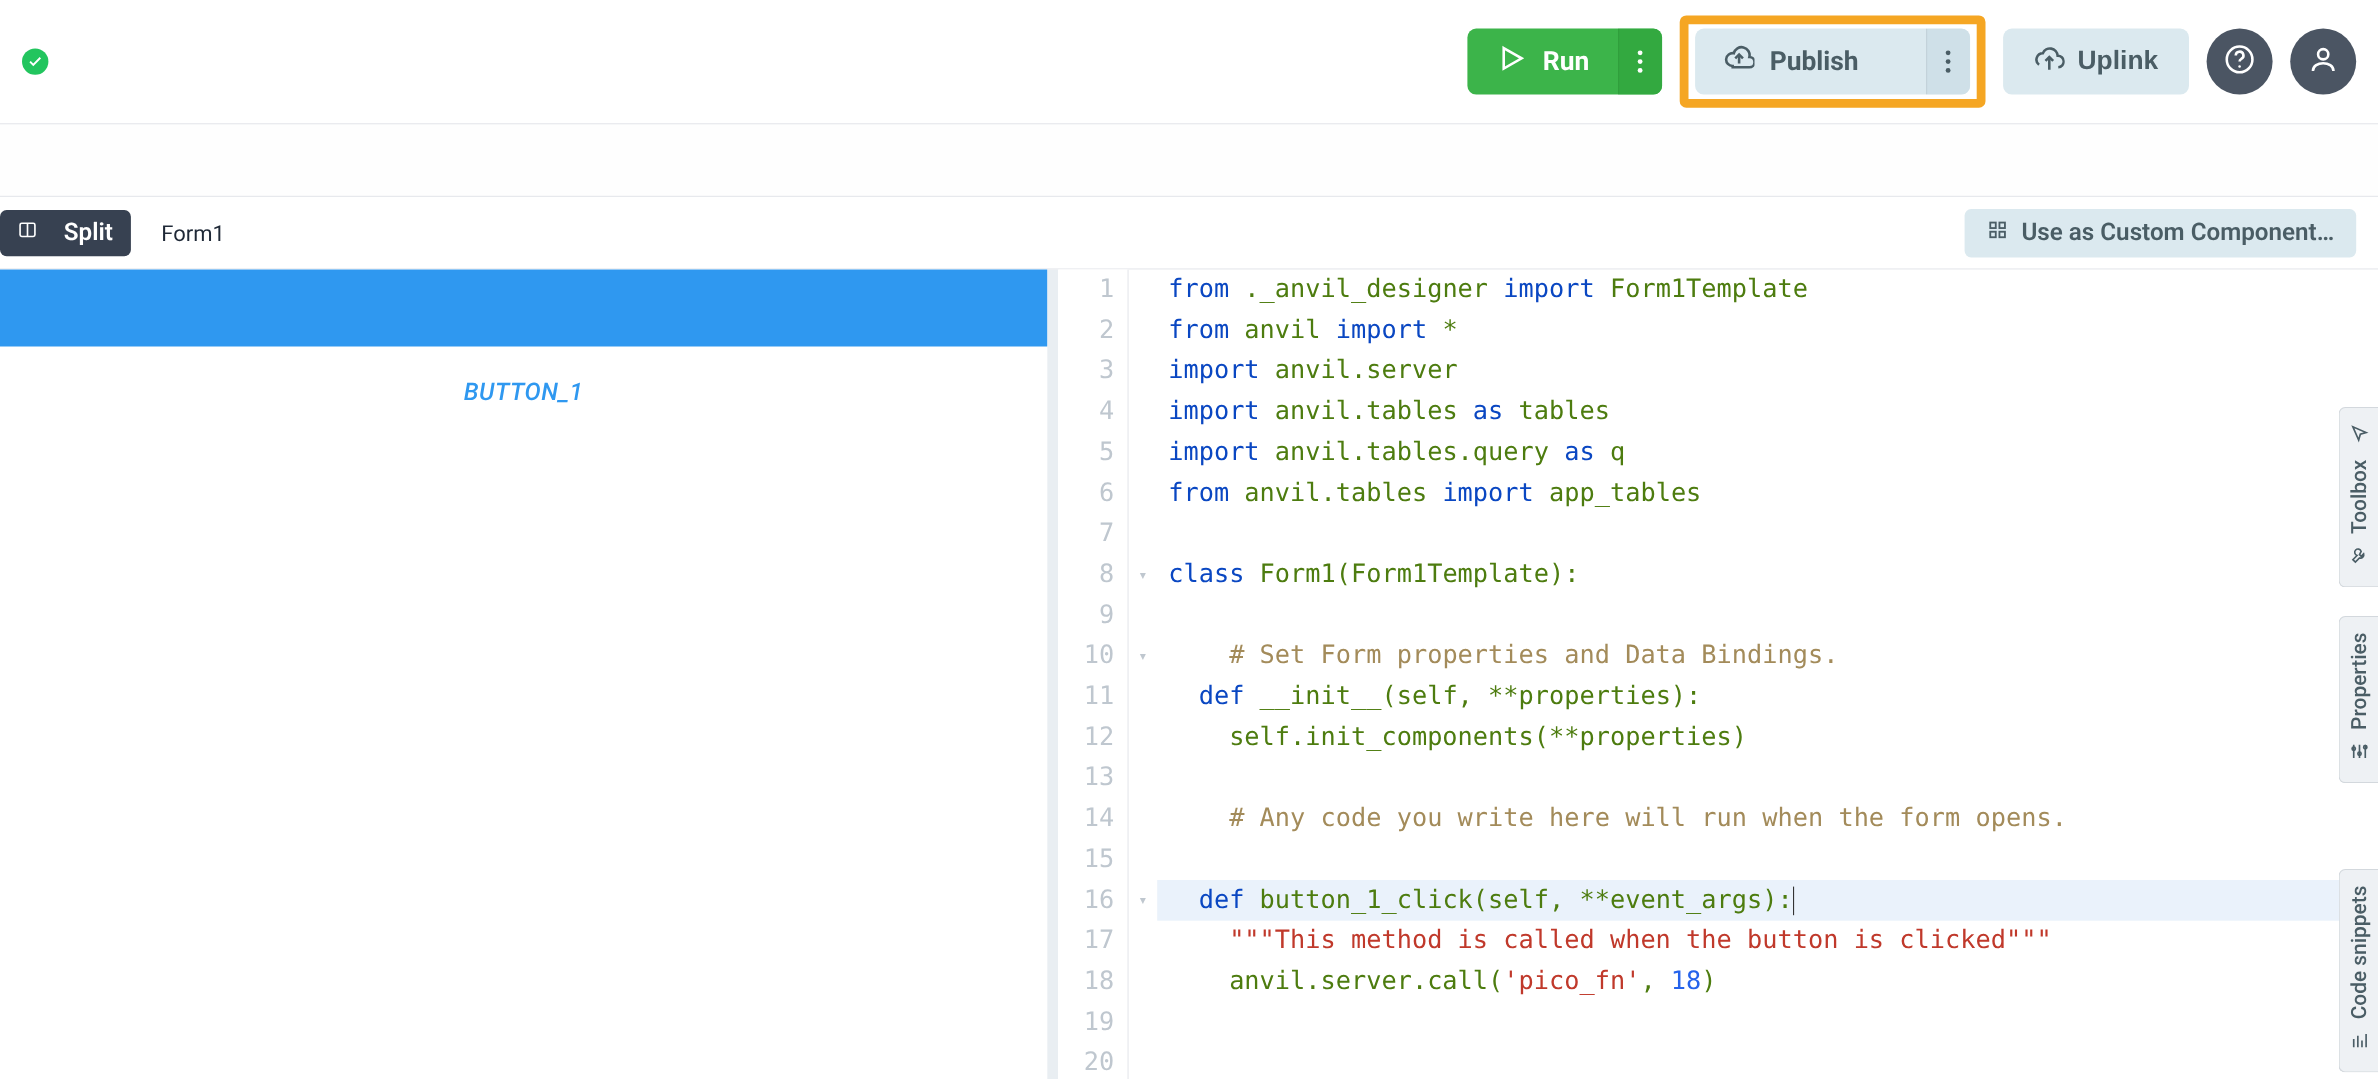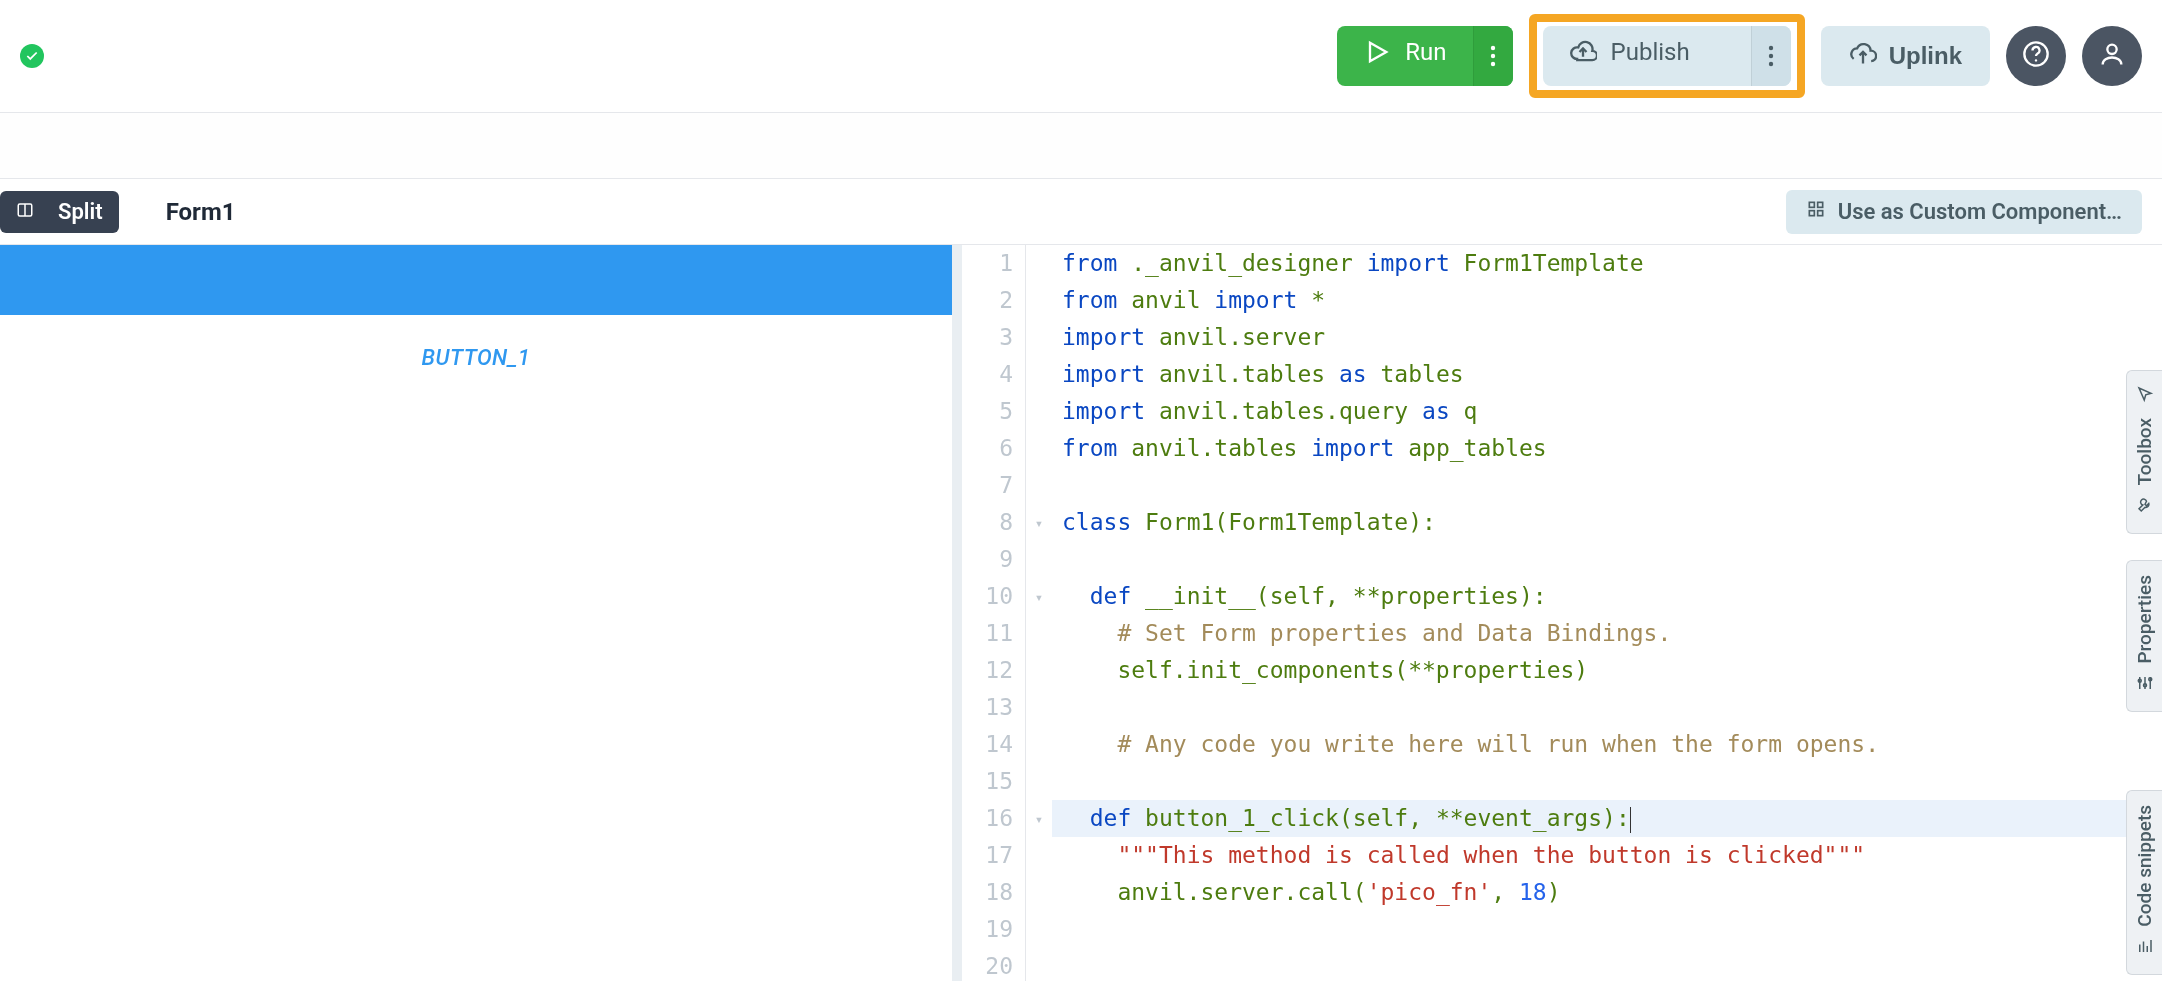--- a/index.html
+++ b/index.html
@@ -49,23 +49,24 @@
   }
   .btn-compound {
     display: inline-flex;
     align-items:stretch;
     border-radius: 8px;
     overflow: hidden;
     height: 60px;
   }
   .btn-compound .main {
     display: inline-flex;
+    align-items: center;
     gap: 14px;
-    padding: 12px 26px;
-    font-weight: 400;
+    padding: 0 26px;
+    font-weight: 700;
     font-size: 24px;
     cursor: pointer;
   }
   .btn-compound .dd {
     width: 40px;
     display:flex; align-items:center; justify-content:center;
     cursor:pointer;
     border-left: 1px solid rgba(0,0,0,0.07);
   }
   .run-block { background: #3cb44a; color: #fff; }
@@ -108,22 +109,22 @@
   }
   .split-btn {
     display:inline-flex; align-items:center; gap:24px;
     background:#374151; color:#fff;
     height:42px; padding:0 16px; border-radius:6px;
     font-size:22px; font-weight:600; cursor:pointer;
     margin-left:0;
   }
   .split-btn svg { width:18px; height:18px; }
   .tab-label {
-    font-size:24px; font-weight:700; color:#1f2937;
-    margin-left: 47px;
+    font-size:20px; font-weight:400; color:#1f2937;
+    margin-left: 28px;
   }
   .use-custom {
     position:absolute; right:20px;
     background:#dbe9ef; color:#4a5d65;
     height:44px; padding:0 20px; border-radius:6px;
     display:inline-flex; align-items:center; gap:12px;
     font-size:22px; font-weight:600; cursor:pointer;
   }
   .use-custom svg { width:20px; height:20px; }
 
@@ -395,22 +396,22 @@
     <div class="code-body" id="codebody">
         <div class="code-line"><span class="tok-kw">from</span><span class="tok-plain"> ._anvil_designer </span><span class="tok-kw">import</span><span class="tok-plain"> Form1Template</span></div>
         <div class="code-line"><span class="tok-kw">from</span><span class="tok-plain"> anvil </span><span class="tok-kw">import</span><span class="tok-plain"> *</span></div>
         <div class="code-line"><span class="tok-kw">import</span><span class="tok-plain"> anvil.server</span></div>
         <div class="code-line"><span class="tok-kw">import</span><span class="tok-plain"> anvil.tables </span><span class="tok-as">as</span><span class="tok-plain"> tables</span></div>
         <div class="code-line"><span class="tok-kw">import</span><span class="tok-plain"> anvil.tables.query </span><span class="tok-as">as</span><span class="tok-plain"> q</span></div>
         <div class="code-line"><span class="tok-kw">from</span><span class="tok-plain"> anvil.tables </span><span class="tok-kw">import</span><span class="tok-plain"> app_tables</span></div>
         <div class="code-line"></div>
         <div class="code-line"><span class="tok-kw">class</span><span class="tok-plain"> Form1(Form1Template):</span></div>
         <div class="code-line"></div>
+        <div class="code-line"><span class="tok-plain">    </span><span class="tok-comment"># Set Form properties and Data Bindings.</span></div>
         <div class="code-line"><span class="tok-plain">  </span><span class="tok-def">def</span><span class="tok-plain"> __init__(self, **properties):</span></div>
-        <div class="code-line"><span class="tok-plain">    </span><span class="tok-comment"># Set Form properties and Data Bindings.</span></div>
         <div class="code-line"><span class="tok-plain">    self.init_components(**properties)</span></div>
         <div class="code-line"></div>
         <div class="code-line"><span class="tok-plain">    </span><span class="tok-comment"># Any code you write here will run when the form opens.</span></div>
         <div class="code-line"></div>
         <div class="code-line hl"><span class="tok-plain">  </span><span class="tok-def">def</span><span class="tok-plain"> button_1_click(self, **event_args):</span><span class="cursor-caret"></span></div>
         <div class="code-line"><span class="tok-plain">    </span><span class="tok-str">"""This method is called when the button is clicked"""</span></div>
         <div class="code-line"><span class="tok-plain">    anvil.server.call(</span><span class="tok-str">'pico_fn'</span><span class="tok-plain">, </span><span class="tok-num">18</span><span class="tok-plain">)</span></div>
         <div class="code-line"></div>
         <div class="code-line"></div>
       </div>

